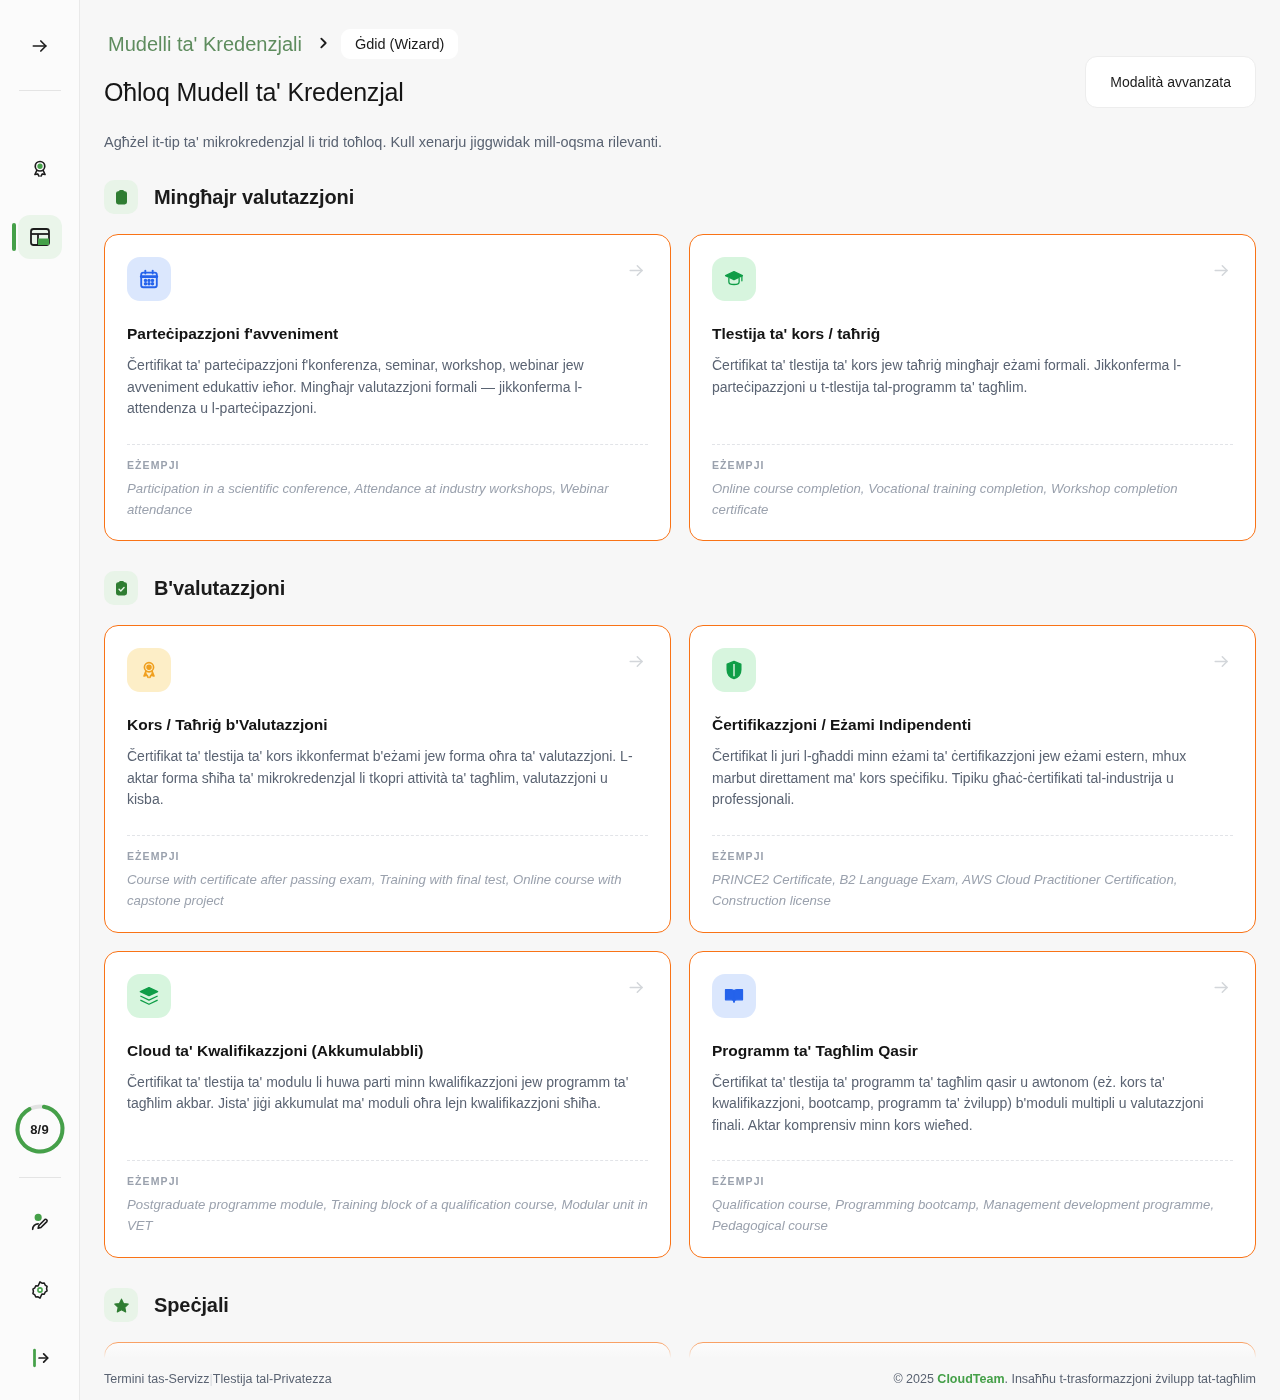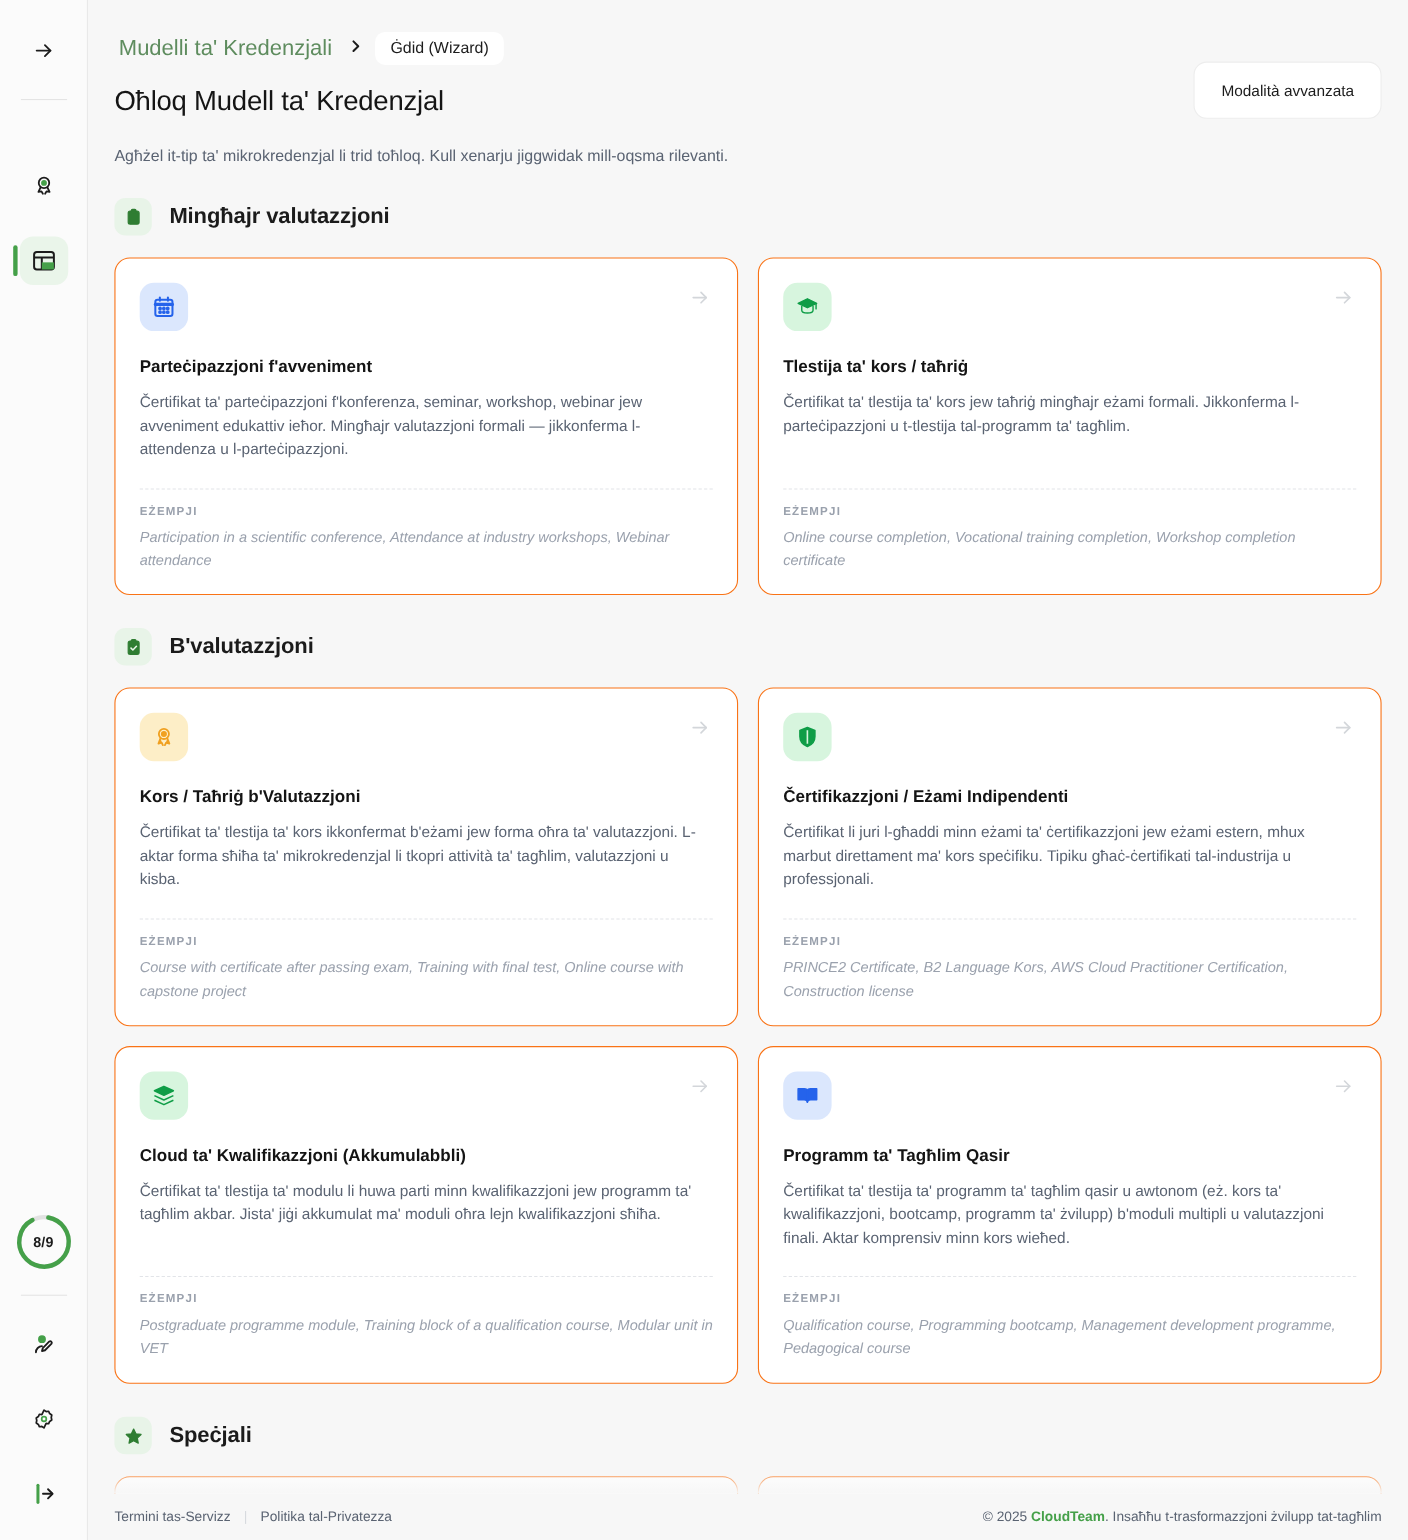--- a/index.html
+++ b/index.html
@@ -98,21 +98,21 @@
   }
   .ex-text { margin-top: 8px; font-size: 13.2px; line-height: 1.58; font-style: italic; color: #9aa1ad; }
 
   
   .footer {
     position: absolute; left: 80px; right: 0; bottom: 0; height: 42px;
     background: #f7f7f7;
     display: flex; align-items: center; justify-content: space-between;
     padding: 0 24px; font-size: 12.5px;
   }
-  .f-left { display: flex; align-items: center; gap: 12px; color: #5a6372; }
+  .f-left { display: flex; align-items: center; color: #5a6372; }
   .f-left a { color: #5a6372; text-decoration: none; }
   .f-pipe { color: #d7dade; }
   .f-right { color: #5a6372; }
   .f-brand { color: #45a049; font-weight: 600; }
   .fade {
     position: absolute; left: 80px; right: 0; bottom: 42px; height: 24px;
     background: linear-gradient(to bottom, rgba(247,247,247,0), #f7f7f7);
     pointer-events: none;
   }
 </style>
@@ -315,21 +315,21 @@
               <svg width="19" height="19" viewBox="0 0 24 24" fill="none" stroke="#d3d6da" stroke-width="1.9" stroke-linecap="round" stroke-linejoin="round">
                   <line x1="4" y1="12" x2="19" y2="12"></line>
                   <polyline points="13 6 19 12 13 18"></polyline>
                 </svg>
             </span>
             <h3 class="card-title">Čertifikazzjoni / Eżami Indipendenti</h3>
             <p class="card-desc">Čertifikat li juri l-għaddi minn eżami ta' ċertifikazzjoni jew eżami estern, mhux marbut direttament ma' kors speċifiku. Tipiku għaċ-ċertifikati tal-industrija u professjonali.</p>
             <div class="card-spacer"></div>
             <div class="card-rule"></div>
             <div class="ex-label">EŻEMPJI</div>
-            <p class="ex-text">PRINCE2 Certificate, B2 Language Kors, AWS Cloud Practitioner Certification, Construction license</p>
+            <p class="ex-text">PRINCE2 Certificate, B2 Language Exam, AWS Cloud Practitioner Certification, Construction license</p>
           </div>
 
           <div class="card">
             <span class="card-ico" style="background:#d7f5de">
               <svg width="22" height="22" viewBox="0 0 24 24" fill="#0f9d47" stroke="#0f9d47" stroke-width="1.5" stroke-linejoin="round">
                 <path d="M12 2.8 2.6 7.2 12 11.6l9.4-4.4Z"></path>
                   <path d="M2.6 12 12 16.4 21.4 12" fill="none"></path>
                   <path d="M2.6 16.6 12 21l9.4-4.4" fill="none"></path>
               </svg>
             </span>
@@ -421,20 +421,20 @@
 
     </div>
   </main>
 
   <div class="fade"></div>
 
   <footer class="footer">
     <div class="f-left">
       <a href="#">Termini tas-Servizz</a>
       <span class="f-pipe">|</span>
-      <a href="#">Politika tal-Privatezza</a>
+      <a href="#">Tlestija tal-Privatezza</a>
     </div>
     <div class="f-right">
       <span>© 2025 </span><span class="f-brand">CloudTeam</span><span>. Insaħħu t-trasformazzjoni żvilupp tat-tagħlim</span>
     </div>
   </footer>
 
 </div>
 
 </body></html>

